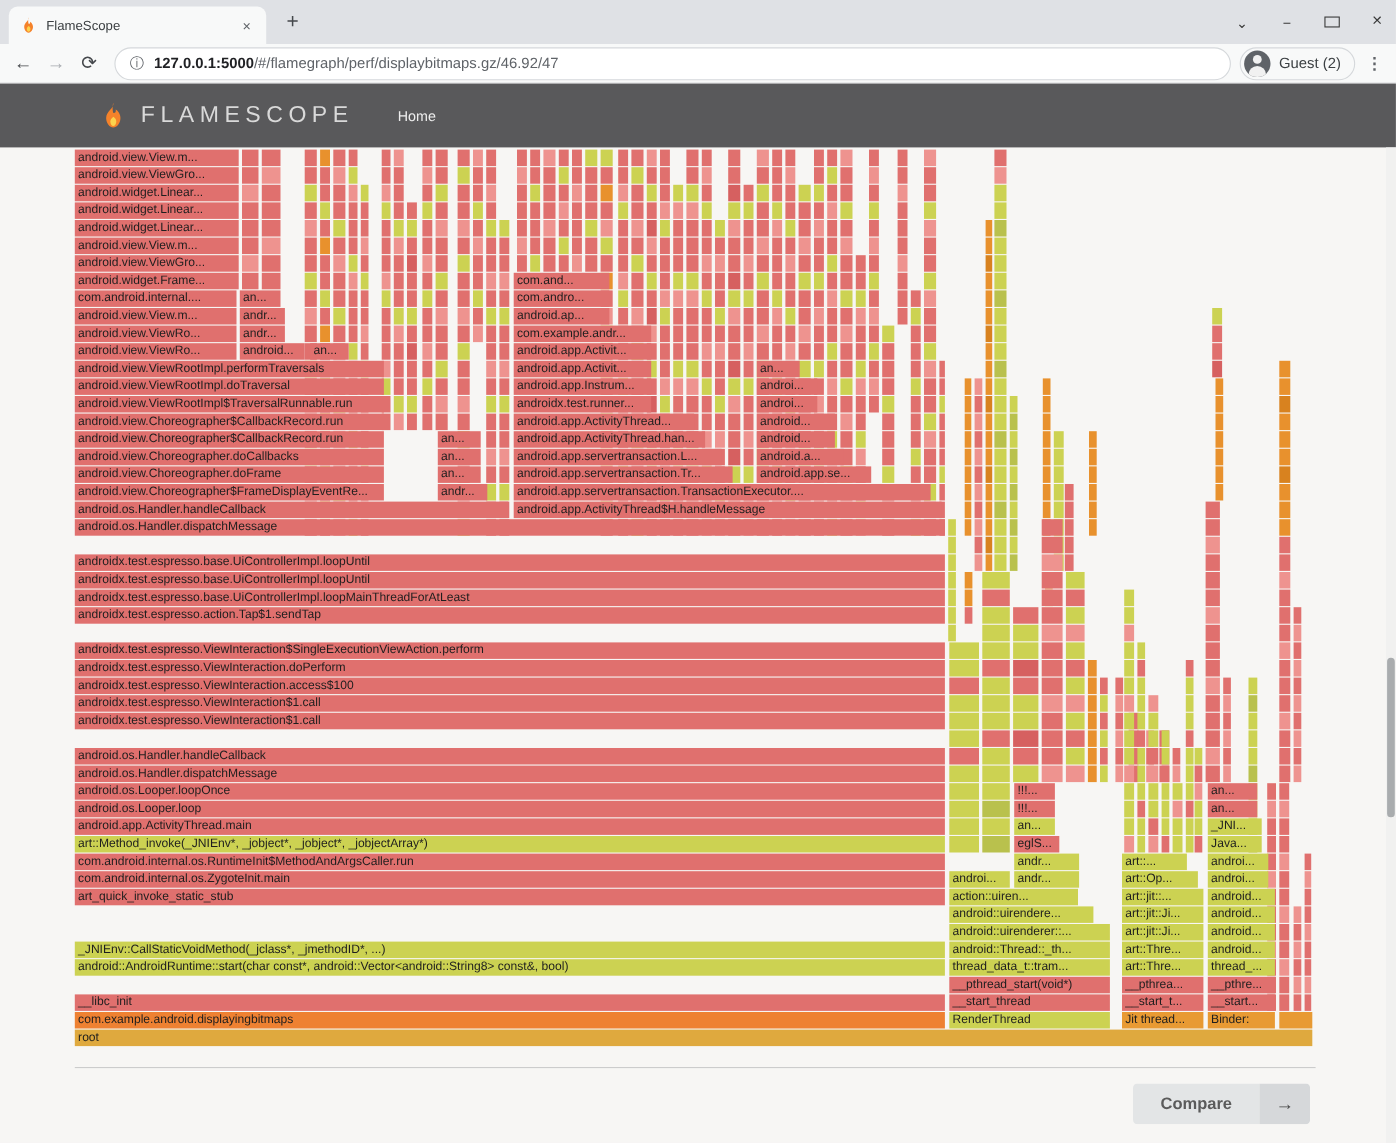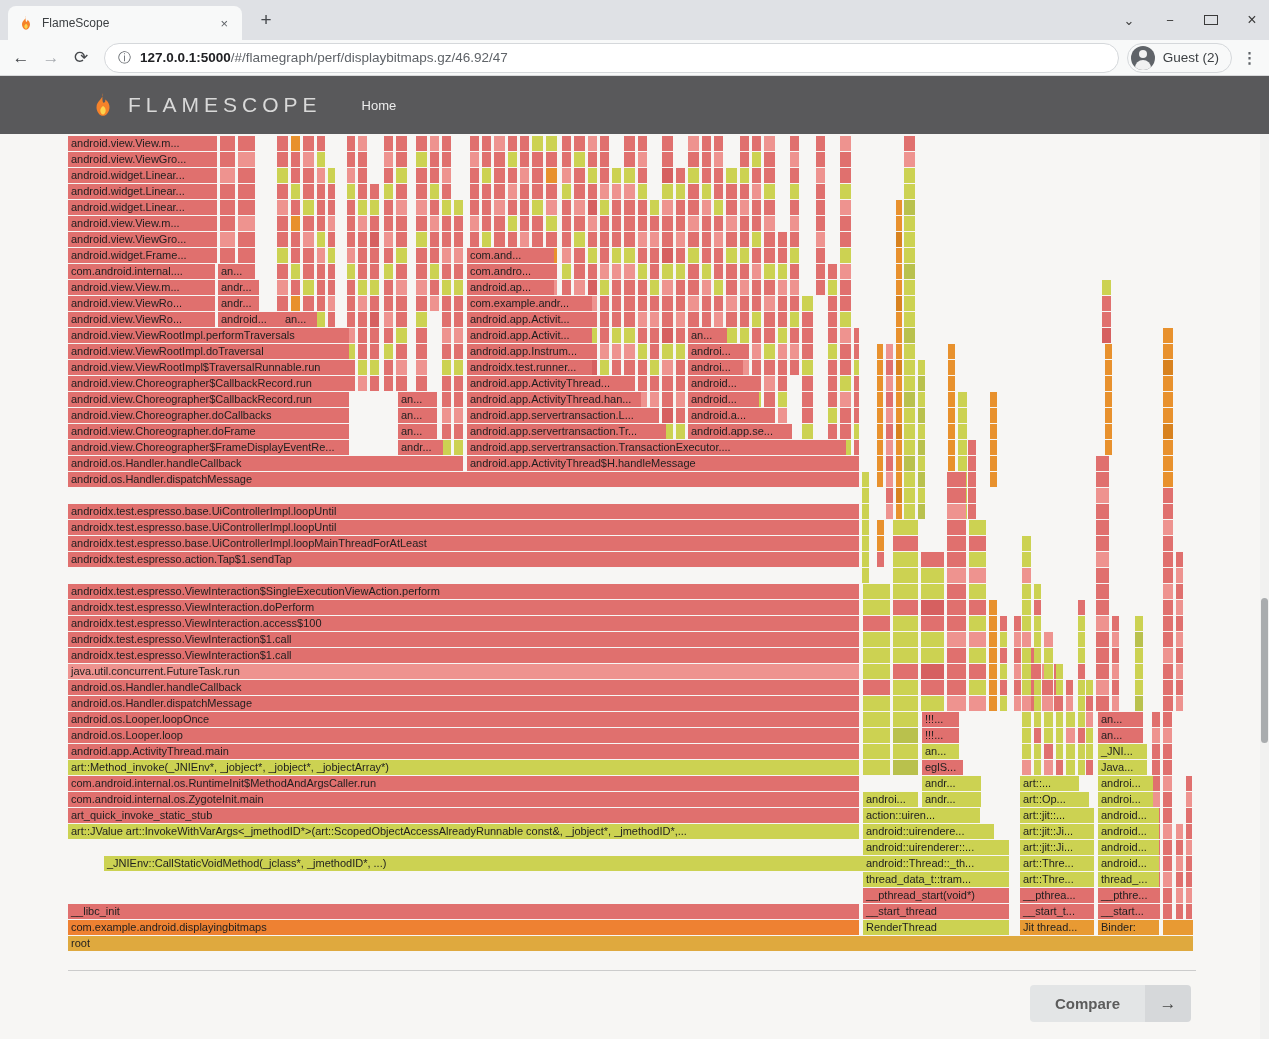--- a/index.html
+++ b/index.html
@@ -1348,21 +1348,20 @@
     <div class="fg-block" title="android.os.Handler.dispatchMessage" style="left: 0px; top: 336px; width: 791px; background: rgb(224, 112, 110);">android.os.Handler.dispatchMessage</div>
     <div class="fg-block" title="androidx.test.espresso.base.UiControllerImpl.loopUntil" style="left: 0px; top: 368px; width: 791px; background: rgb(224, 112, 110);">androidx.test.espresso.base.UiControllerImpl.loopUntil</div>
     <div class="fg-block" title="androidx.test.espresso.base.UiControllerImpl.loopUntil" style="left: 0px; top: 384px; width: 791px; background: rgb(224, 112, 110);">androidx.test.espresso.base.UiControllerImpl.loopUntil</div>
     <div class="fg-block" title="androidx.test.espresso.base.UiControllerImpl.loopMainThreadForAtLeast" style="left: 0px; top: 400px; width: 791px; background: rgb(224, 112, 110);">androidx.test.espresso.base.UiControllerImpl.loopMainThreadForAtLeast</div>
     <div class="fg-block" title="androidx.test.espresso.action.Tap$1.sendTap" style="left: 0px; top: 416px; width: 791px; background: rgb(224, 112, 110);">androidx.test.espresso.action.Tap$1.sendTap</div>
     <div class="fg-block" title="androidx.test.espresso.ViewInteraction$SingleExecutionViewAction.perform" style="left: 0px; top: 448px; width: 791px; background: rgb(224, 112, 110);">androidx.test.espresso.ViewInteraction$SingleExecutionViewAction.perform</div>
     <div class="fg-block" title="androidx.test.espresso.ViewInteraction.doPerform" style="left: 0px; top: 464px; width: 791px; background: rgb(224, 112, 110);">androidx.test.espresso.ViewInteraction.doPerform</div>
     <div class="fg-block" title="androidx.test.espresso.ViewInteraction.access$100" style="left: 0px; top: 480px; width: 791px; background: rgb(224, 112, 110);">androidx.test.espresso.ViewInteraction.access$100</div>
     <div class="fg-block" title="androidx.test.espresso.ViewInteraction$1.call" style="left: 0px; top: 496px; width: 791px; background: rgb(224, 112, 110);">androidx.test.espresso.ViewInteraction$1.call</div>
     <div class="fg-block" title="androidx.test.espresso.ViewInteraction$1.call" style="left: 0px; top: 512px; width: 791px; background: rgb(224, 112, 110);">androidx.test.espresso.ViewInteraction$1.call</div>
-    <div class="fg-block" title="java.util.concurrent.FutureTask.run" style="left: 0px; top: 528px; width: 791px; background: rgb(238, 147, 143);">java.util.concurrent.FutureTask.run</div>
     <div class="fg-block" title="android.os.Handler.handleCallback" style="left: 0px; top: 544px; width: 791px; background: rgb(224, 112, 110);">android.os.Handler.handleCallback</div>
     <div class="fg-block" title="android.os.Handler.dispatchMessage" style="left: 0px; top: 560px; width: 791px; background: rgb(224, 112, 110);">android.os.Handler.dispatchMessage</div>
     <div class="fg-block" title="android.os.Looper.loopOnce" style="left: 0px; top: 576px; width: 791px; background: rgb(224, 112, 110);">android.os.Looper.loopOnce</div>
     <div class="fg-block" title="!!!..." style="left: 854px; top: 576px; width: 37px; background: rgb(224, 112, 110);">!!!...</div>
     <div class="fg-block" title="an..." style="left: 1030px; top: 576px; width: 45px; background: rgb(224, 112, 110);">an...</div>
     <div class="fg-block" title="android.os.Looper.loop" style="left: 0px; top: 592px; width: 791px; background: rgb(224, 112, 110);">android.os.Looper.loop</div>
     <div class="fg-block" title="!!!..." style="left: 854px; top: 592px; width: 37px; background: rgb(224, 112, 110);">!!!...</div>
     <div class="fg-block" title="an..." style="left: 1030px; top: 592px; width: 45px; background: rgb(224, 112, 110);">an...</div>
     <div class="fg-block" title="android.app.ActivityThread.main" style="left: 0px; top: 608px; width: 791px; background: rgb(224, 112, 110);">android.app.ActivityThread.main</div>
     <div class="fg-block" title="an..." style="left: 854px; top: 608px; width: 37px; background: rgb(204, 210, 82);">an...</div>
@@ -1376,31 +1375,31 @@
     <div class="fg-block" title="androi..." style="left: 1030px; top: 640px; width: 55px; background: rgb(204, 210, 82);">androi...</div>
     <div class="fg-block" title="com.android.internal.os.ZygoteInit.main" style="left: 0px; top: 656px; width: 791px; background: rgb(224, 112, 110);">com.android.internal.os.ZygoteInit.main</div>
     <div class="fg-block" title="androi..." style="left: 795px; top: 656px; width: 55px; background: rgb(204, 210, 82);">androi...</div>
     <div class="fg-block" title="andr..." style="left: 854px; top: 656px; width: 59px; background: rgb(204, 210, 82);">andr...</div>
     <div class="fg-block" title="art::Op..." style="left: 952px; top: 656px; width: 69px; background: rgb(204, 210, 82);">art::Op...</div>
     <div class="fg-block" title="androi..." style="left: 1030px; top: 656px; width: 55px; background: rgb(204, 210, 82);">androi...</div>
     <div class="fg-block" title="art_quick_invoke_static_stub" style="left: 0px; top: 672px; width: 791px; background: rgb(224, 112, 110);">art_quick_invoke_static_stub</div>
     <div class="fg-block" title="android::uiren..." style="left: 795px; top: 672px; width: 117px; background: rgb(204, 210, 82);">action::uiren...</div>
     <div class="fg-block" title="art::jit::..." style="left: 952px; top: 672px; width: 74px; background: rgb(204, 210, 82);">art::jit::...</div>
     <div class="fg-block" title="android..." style="left: 1030px; top: 672px; width: 61px; background: rgb(204, 210, 82);">android...</div>
-    <div class="fg-block" title="art::JValue art::InvokeWithVarArgs&lt;_jmethodID*&gt;(art::ScopedObjectAccessAlreadyRunnable const&amp;, _jobject*, _jmethodID*,..." style="left: 0px; top: 688px; width: 791px; background: rgb(204, 210, 82);">art::JValue art::InvokeWithVarArgs&lt;_jmethodID*&gt;(art::ScopedObjectAccessAlreadyRunnable const&amp;, _jobject*, _jmethodID*,...</div>
     <div class="fg-block" title="android::uirendere..." style="left: 795px; top: 688px; width: 131px; background: rgb(204, 210, 82);">android::uirendere...</div>
     <div class="fg-block" title="art::jit::Ji..." style="left: 952px; top: 688px; width: 74px; background: rgb(204, 210, 82);">art::jit::Ji...</div>
     <div class="fg-block" title="android..." style="left: 1030px; top: 688px; width: 61px; background: rgb(204, 210, 82);">android...</div>
     <div class="fg-block" title="android::uirenderer::..." style="left: 795px; top: 704px; width: 146px; background: rgb(204, 210, 82);">android::uirenderer::...</div>
     <div class="fg-block" title="art::jit::Ji..." style="left: 952px; top: 704px; width: 74px; background: rgb(204, 210, 82);">art::jit::Ji...</div>
     <div class="fg-block" title="android..." style="left: 1030px; top: 704px; width: 61px; background: rgb(204, 210, 82);">android...</div>
-    <div class="fg-block" title="_JNIEnv::CallStaticVoidMethod(_jclass*, _jmethodID*, ...)" style="left: 0px; top: 720px; width: 791px; background: rgb(204, 210, 82); margin-left: 36px;">_JNIEnv::CallStaticVoidMethod(_jclass*, _jmethodID*, ...)</div>
+    <div class="fg-block" title="_JNIEnv::CallStaticVoidMethod(_jclass*, _jmethodID*, ...)" style="left: 0px; top: 720px; width: 791px; background: rgb(204, 210, 82);">_JNIEnv::CallStaticVoidMethod(_jclass*, _jmethodID*, ...)</div>
     <div class="fg-block" title="android::Thread::_th..." style="left: 795px; top: 720px; width: 146px; background: rgb(204, 210, 82);">android::Thread::_th...</div>
     <div class="fg-block" title="art::Thre..." style="left: 952px; top: 720px; width: 74px; background: rgb(204, 210, 82);">art::Thre...</div>
     <div class="fg-block" title="android..." style="left: 1030px; top: 720px; width: 61px; background: rgb(204, 210, 82);">android...</div>
+    <div class="fg-block" title="android::AndroidRuntime::start(char const*, android::Vector&lt;android::String8&gt; const&amp;, bool)" style="left: 0px; top: 736px; width: 791px; background: rgb(204, 210, 82);">android::AndroidRuntime::start(char const*, android::Vector&lt;android::String8&gt; const&amp;, bool)</div>
     <div class="fg-block" title="thread_data_t::tram..." style="left: 795px; top: 736px; width: 146px; background: rgb(204, 210, 82);">thread_data_t::tram...</div>
     <div class="fg-block" title="art::Thre..." style="left: 952px; top: 736px; width: 74px; background: rgb(204, 210, 82);">art::Thre...</div>
     <div class="fg-block" title="thread_..." style="left: 1030px; top: 736px; width: 61px; background: rgb(204, 210, 82);">thread_...</div>
     <div class="fg-block" title="__pthread_start(void*)" style="left: 795px; top: 752px; width: 146px; background: rgb(224, 112, 110);">__pthread_start(void*)</div>
     <div class="fg-block" title="__pthrea..." style="left: 952px; top: 752px; width: 74px; background: rgb(224, 112, 110);">__pthrea...</div>
     <div class="fg-block" title="__pthre..." style="left: 1030px; top: 752px; width: 61px; background: rgb(224, 112, 110);">__pthre...</div>
     <div class="fg-block" title="__libc_init" style="left: 0px; top: 768px; width: 791px; background: rgb(224, 112, 110);">__libc_init</div>
     <div class="fg-block" title="__start_thread" style="left: 795px; top: 768px; width: 146px; background: rgb(224, 112, 110);">__start_thread</div>
     <div class="fg-block" title="__start_t..." style="left: 952px; top: 768px; width: 74px; background: rgb(224, 112, 110);">__start_t...</div>
     <div class="fg-block" title="__start..." style="left: 1030px; top: 768px; width: 61px; background: rgb(224, 112, 110);">__start...</div>

